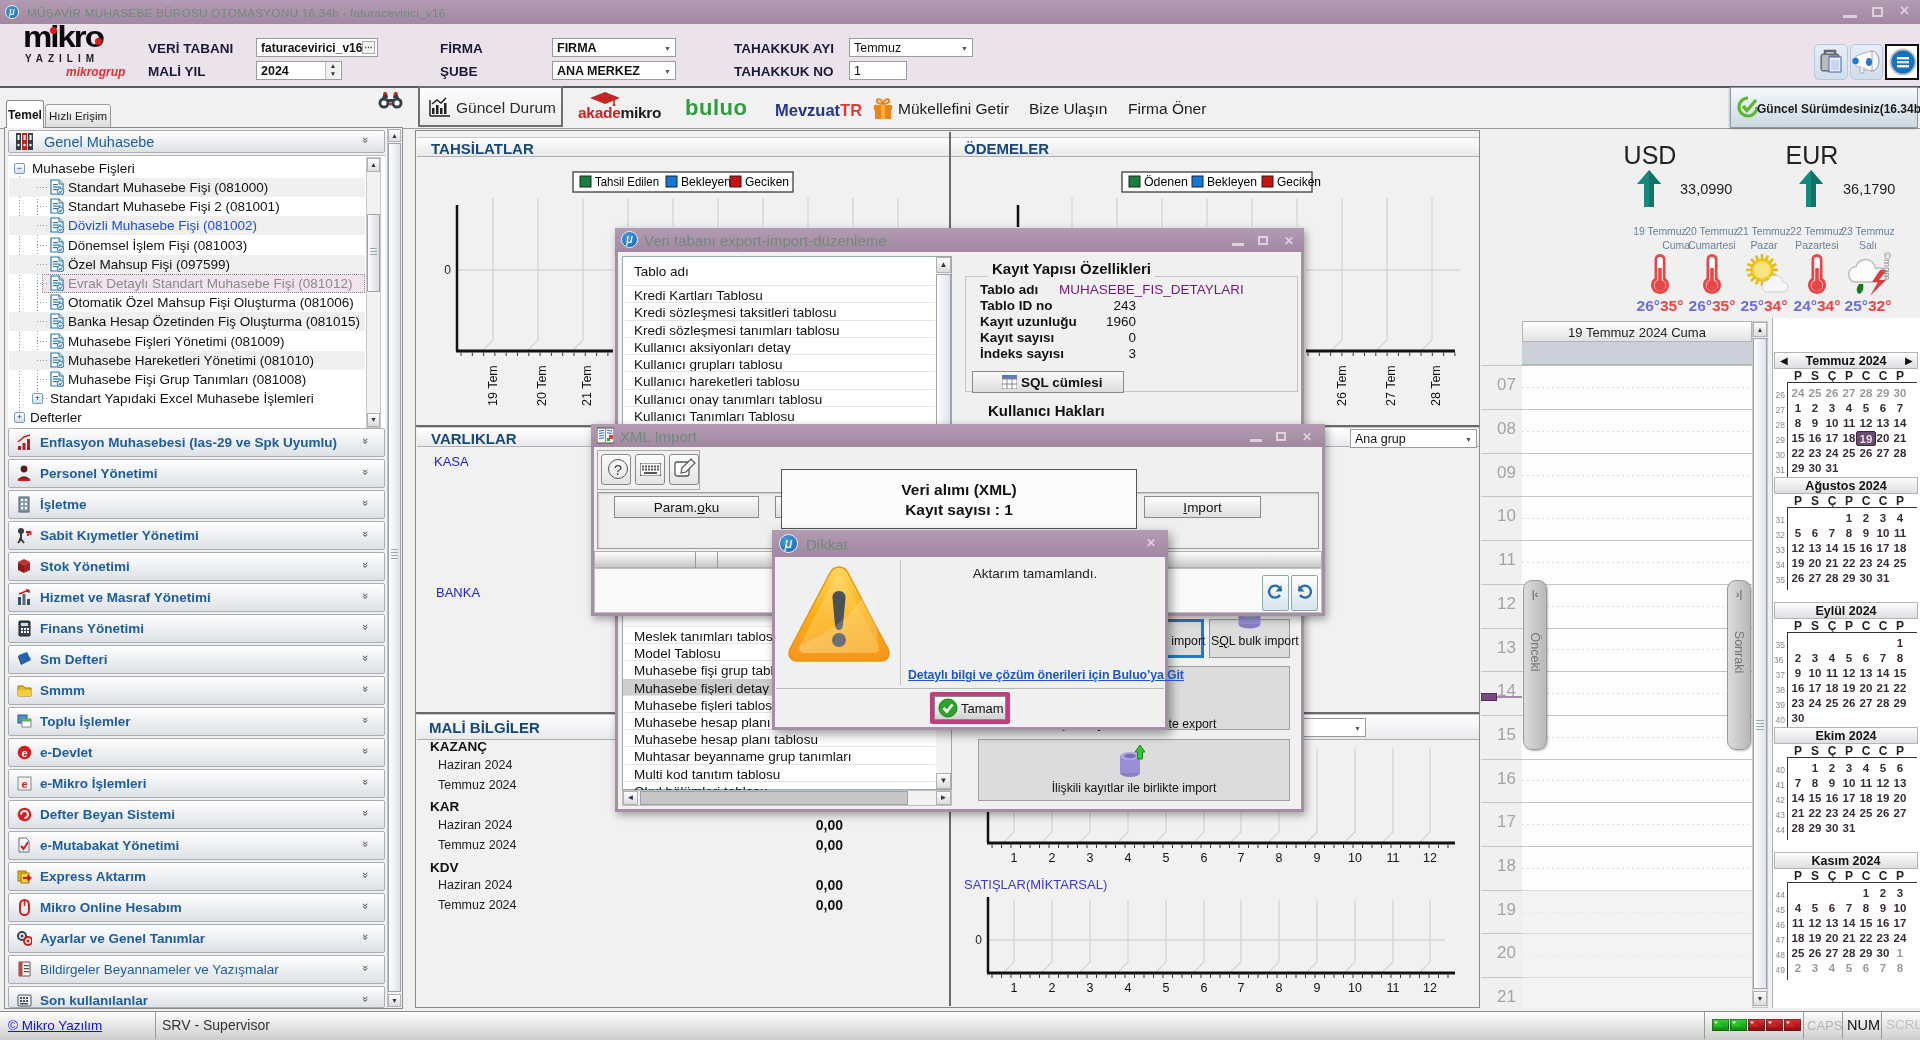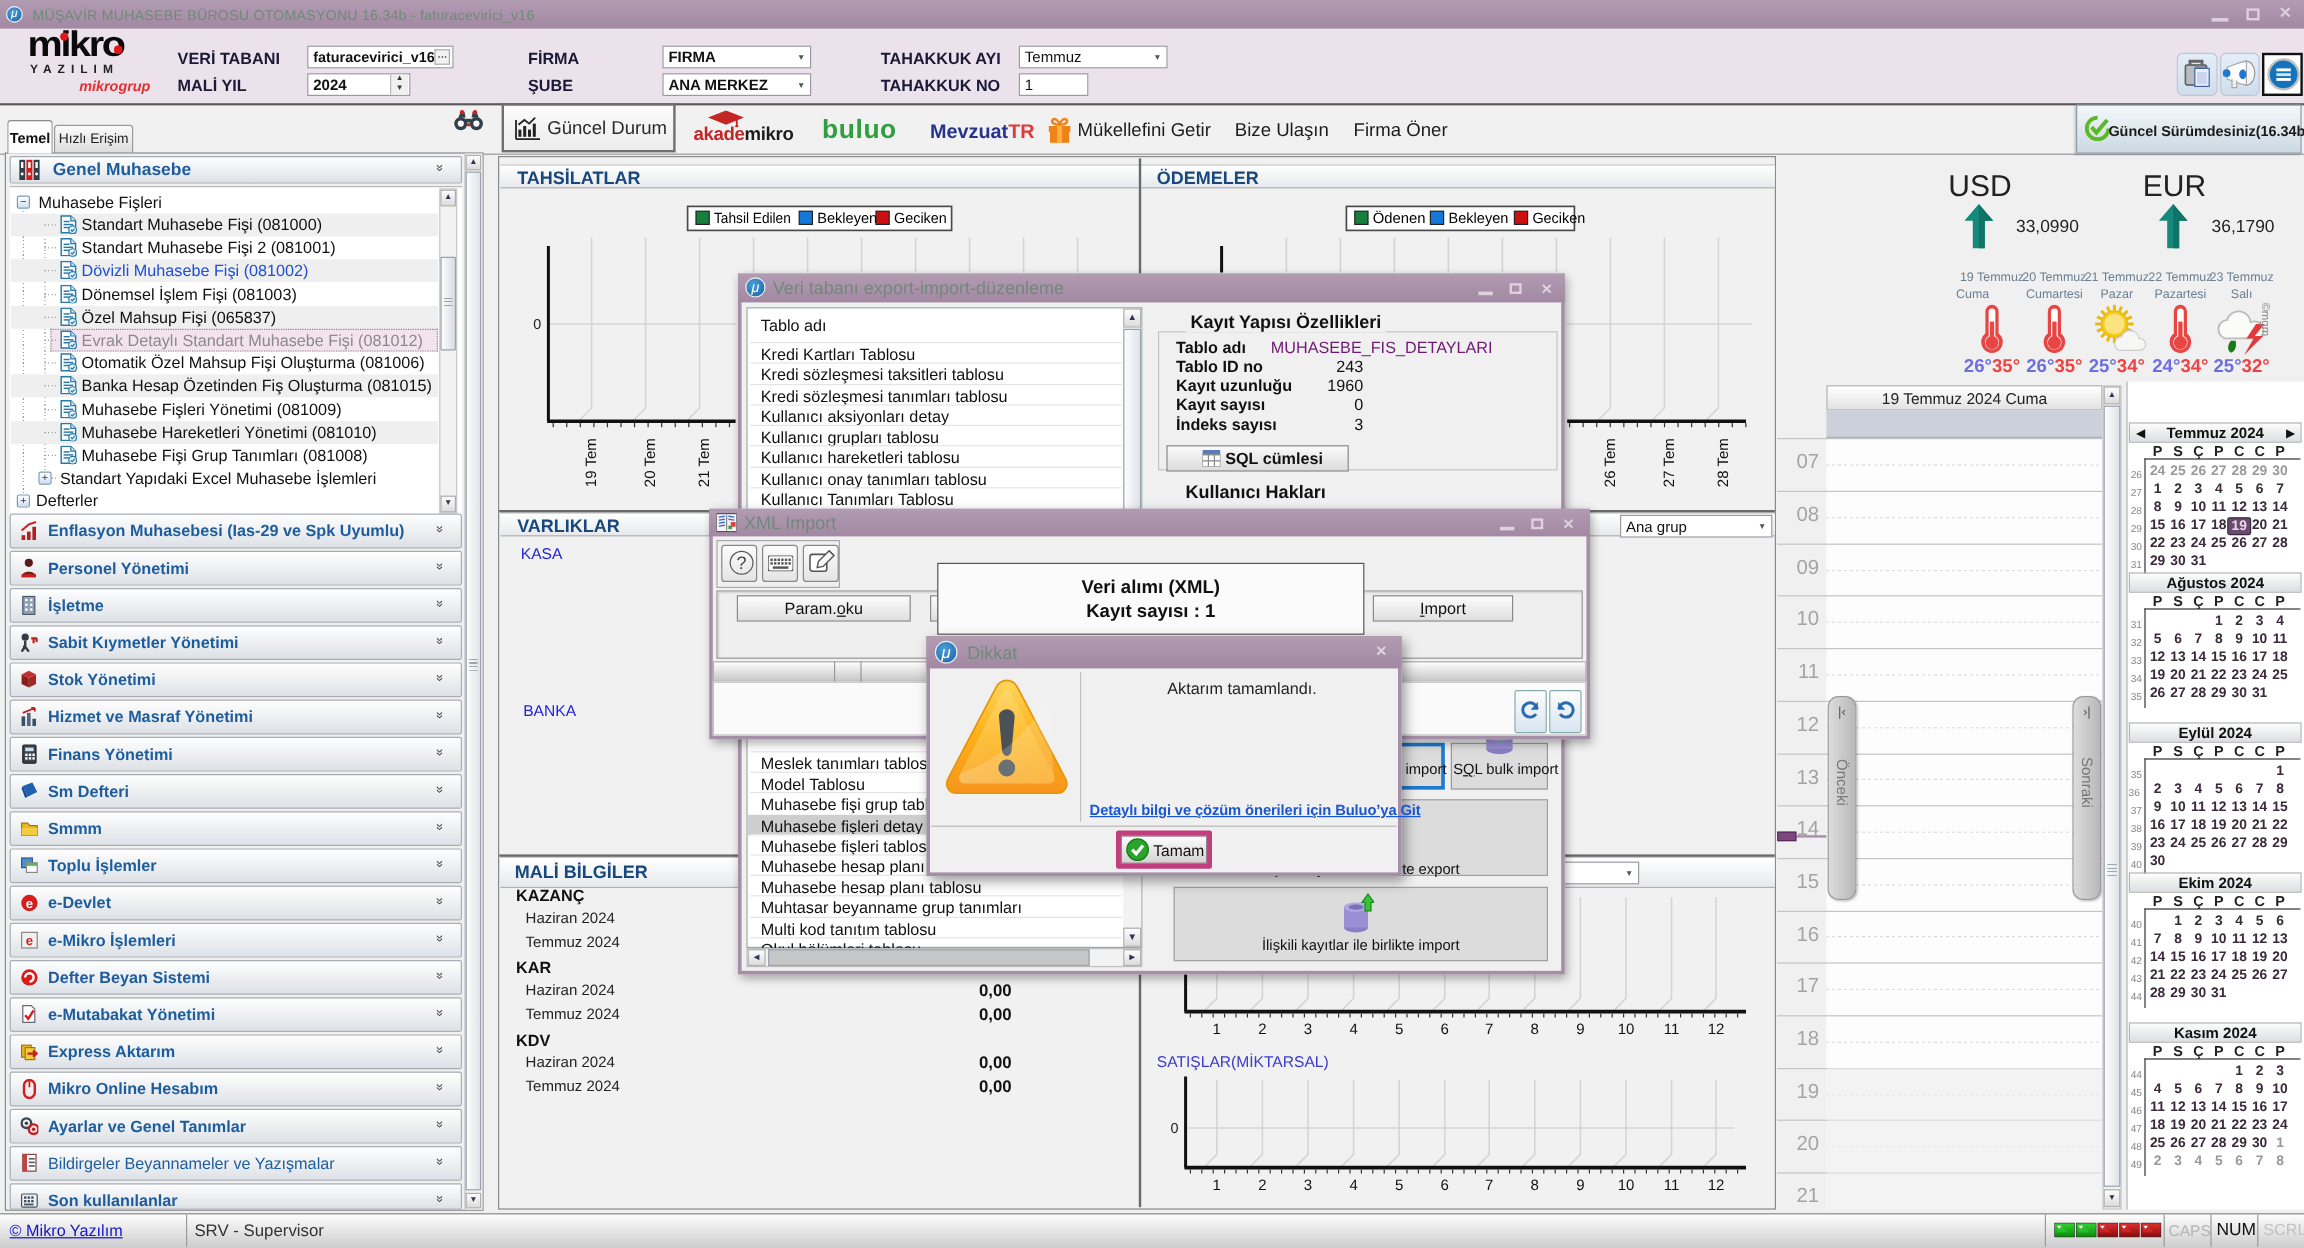--- a/index.html
+++ b/index.html
@@ -180,21 +180,21 @@
 <rect x="0" y="0" width="5" height="17" fill="#323e46"></rect>
     <rect x="6" y="0" width="5" height="17" fill="#d81c1c"></rect>
     <rect x="12" y="0" width="5" height="17" fill="#323e46"></rect>
 <rect x="1.5" y="2" width="2" height="5" fill="#fff"></rect>
     <rect x="7.5" y="2" width="2" height="5" fill="#fff"></rect>
     <rect x="13.5" y="2" width="2" height="5" fill="#fff"></rect>
 <circle cx="2.5" cy="12" r="1.2" fill="#fff"></circle>
     <circle cx="8.5" cy="12" r="1.2" fill="#fff"></circle>
     <circle cx="14.5" cy="12" r="1.2" fill="#fff"></circle>
   </svg>
-<div class="a" style="left:44px;top:134px;font-size:14.5px;font-weight:bold;color:#1d5d9e">Genel Muhasebe</div>
+<div class="a" style="left:44px;top:134px;font-size:14.5px;font-weight:normal;color:#1d5d9e">Genel Muhasebe</div>
 <div class="a" style="left:363px;top:134px;font-size:11px;color:#444;transform:rotate(90deg)">»</div>
 <div class="a" style="left:8px;top:155px;width:377px;height:275px;background:#fff;border-top:1px solid #b8b8b8"></div>
 <div class="a" style="left:9px;top:159px;width:356px;height:19px;background:#fff"></div>
 <div class="a" style="left:14px;top:163px;width:11px;height:11px;background:linear-gradient(#fff,#cfe0f0);border:1px solid #7a9ab8;border-radius:2px;font-size:9px;line-height:8px;text-align:center;color:#335">−</div>
 <div class="a" style="left:32px;top:161px;font-size:13.5px;color:#111">Muhasebe Fişleri</div>
 <div class="a" style="left:19px;top:176px;width:1px;height:242px;background-image:repeating-linear-gradient(#999 0 1px,transparent 1px 3px)"></div>
 <div class="a" style="left:37px;top:178px;width:1px;height:220px;background-image:repeating-linear-gradient(#999 0 1px,transparent 1px 3px)"></div>
 <div class="a" style="left:9px;top:178px;width:356px;height:19px;background:#efefef"></div>
 <div class="a" style="left:37px;top:187px;width:10px;height:1px;background-image:repeating-linear-gradient(90deg,#999 0 1px,transparent 1px 3px)"></div>
 <svg class="a" style="left:50px;top:179px" width="15" height="16" viewBox="0 0 15 16">
@@ -245,21 +245,21 @@
 <div class="a" style="left:37px;top:264px;width:10px;height:1px;background-image:repeating-linear-gradient(90deg,#999 0 1px,transparent 1px 3px)"></div>
 <svg class="a" style="left:50px;top:256px" width="15" height="16" viewBox="0 0 15 16">
 <path d="M1 1 L9 1 L13 5 L13 15 L1 15 Z" fill="#fff" stroke="#2878a8" stroke-width="1.2"></path>
 <path d="M9 1 L9 5 L13 5" fill="#cfe6f2" stroke="#2878a8"></path>
 <rect x="3" y="5" width="5" height="1.2" fill="#2878a8"></rect>
     <rect x="3" y="7.5" width="8" height="1.2" fill="#2878a8"></rect>
     <rect x="3" y="10" width="8" height="1.2" fill="#2878a8"></rect>
 <circle cx="10.5" cy="12.5" r="3.2" fill="#e8f4fa" stroke="#2878a8"></circle>
     <path d="M9 12.5 L10.2 13.7 L12.2 11.5" stroke="#2878a8" fill="none" stroke-width="1.1"></path>
   </svg>
-<div class="a" style="left:68px;top:257px;font-size:13.5px;color:#111;white-space:nowrap">Özel Mahsup Fişi (065837)</div>
+<div class="a" style="left:68px;top:257px;font-size:13.5px;color:#111;white-space:nowrap">Özel Mahsup Fişi (097599)</div>
 <div class="a" style="left:42px;top:274px;width:323px;height:19px;background:#f3e3ef;border:1px dotted #888"></div>
 <div class="a" style="left:37px;top:283px;width:10px;height:1px;background-image:repeating-linear-gradient(90deg,#999 0 1px,transparent 1px 3px)"></div>
 <svg class="a" style="left:50px;top:275px" width="15" height="16" viewBox="0 0 15 16">
 <path d="M1 1 L9 1 L13 5 L13 15 L1 15 Z" fill="#fff" stroke="#2878a8" stroke-width="1.2"></path>
 <path d="M9 1 L9 5 L13 5" fill="#cfe6f2" stroke="#2878a8"></path>
 <rect x="3" y="5" width="5" height="1.2" fill="#2878a8"></rect>
     <rect x="3" y="7.5" width="8" height="1.2" fill="#2878a8"></rect>
     <rect x="3" y="10" width="8" height="1.2" fill="#2878a8"></rect>
 <circle cx="10.5" cy="12.5" r="3.2" fill="#e8f4fa" stroke="#2878a8"></circle>
     <path d="M9 12.5 L10.2 13.7 L12.2 11.5" stroke="#2878a8" fill="none" stroke-width="1.1"></path>
@@ -791,21 +791,21 @@
 <path d="M12 0 L24 14 L17 14 L17 37 L7 37 L7 14 L0 14 Z" fill="#15897b"></path>
 <path d="M12 0 L24 14 L17 14 L17 37 L12 37 Z" fill="#0f7466"></path>
   </svg>
 <svg class="a" style="left:1799px;top:170px" width="24" height="37" viewBox="0 0 24 37">
 <path d="M12 0 L24 14 L17 14 L17 37 L7 37 L7 14 L0 14 Z" fill="#15897b"></path>
 <path d="M12 0 L24 14 L17 14 L17 37 L12 37 Z" fill="#0f7466"></path>
   </svg>
 <div class="a" style="left:1680px;top:181px;width:60px;font-size:14.5px;color:#222">33,0990</div>
 <div class="a" style="left:1843px;top:181px;width:62px;font-size:14.5px;color:#222">36,1790</div>
 <div class="a" style="left:1630px;top:226px;width:60px;text-align:center;font-size:10.4px;color:#6a7f93;white-space:nowrap">19 Temmuz</div>
-<div class="a" style="left:1630px;top:240px;width:60px;text-align:left;font-size:10.4px;color:#6a7f93;white-space:nowrap">Cuma</div>
+<div class="a" style="left:1630px;top:240px;width:60px;text-align:right;font-size:10.4px;color:#6a7f93;white-space:nowrap">Cuma</div>
 <div class="a" style="left:1682px;top:226px;width:60px;text-align:center;font-size:10.4px;color:#6a7f93;white-space:nowrap">20 Temmuz</div>
 <div class="a" style="left:1682px;top:240px;width:60px;text-align:center;font-size:10.4px;color:#6a7f93;white-space:nowrap">Cumartesi</div>
 <div class="a" style="left:1734px;top:226px;width:60px;text-align:center;font-size:10.4px;color:#6a7f93;white-space:nowrap">21 Temmuz</div>
 <div class="a" style="left:1734px;top:240px;width:60px;text-align:center;font-size:10.4px;color:#6a7f93;white-space:nowrap">Pazar</div>
 <div class="a" style="left:1787px;top:226px;width:60px;text-align:center;font-size:10.4px;color:#6a7f93;white-space:nowrap">22 Temmuz</div>
 <div class="a" style="left:1787px;top:240px;width:60px;text-align:center;font-size:10.4px;color:#6a7f93;white-space:nowrap">Pazartesi</div>
 <div class="a" style="left:1838px;top:226px;width:60px;text-align:center;font-size:10.4px;color:#6a7f93;white-space:nowrap">23 Temmuz</div>
 <div class="a" style="left:1838px;top:240px;width:60px;text-align:center;font-size:10.4px;color:#6a7f93;white-space:nowrap">Salı</div>
 <svg class="a" style="left:1647px;top:252px" width="26" height="44" viewBox="0 0 26 44">
 <path d="M13 2 a5.5 5.5 0 0 1 5.5 5.5 L18.5 26 a9 9 0 1 1 -11 0 L7.5 7.5 A5.5 5.5 0 0 1 13 2 Z" fill="#e84545"></path>

